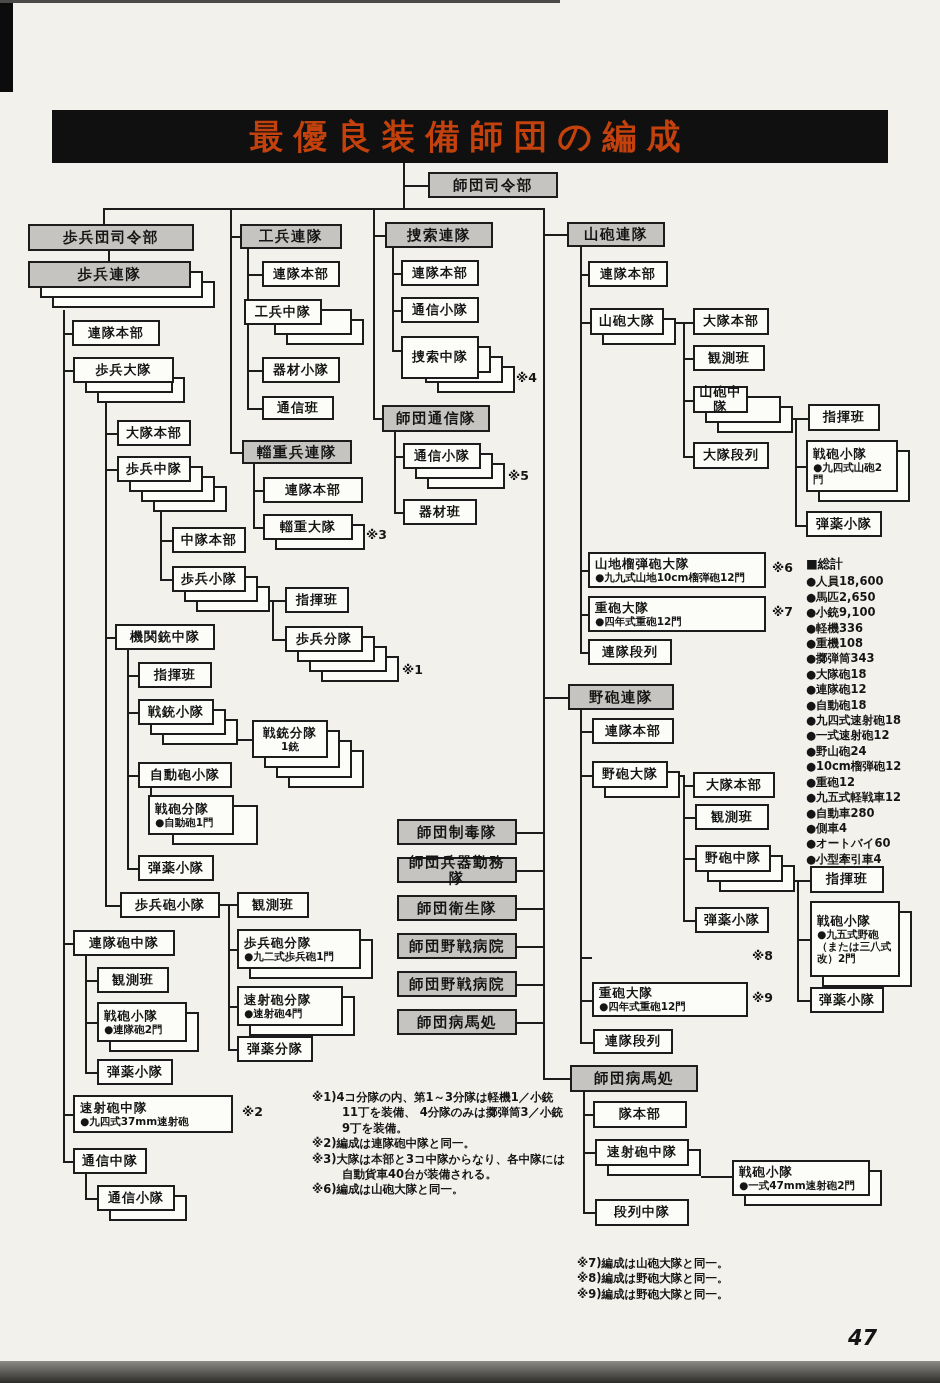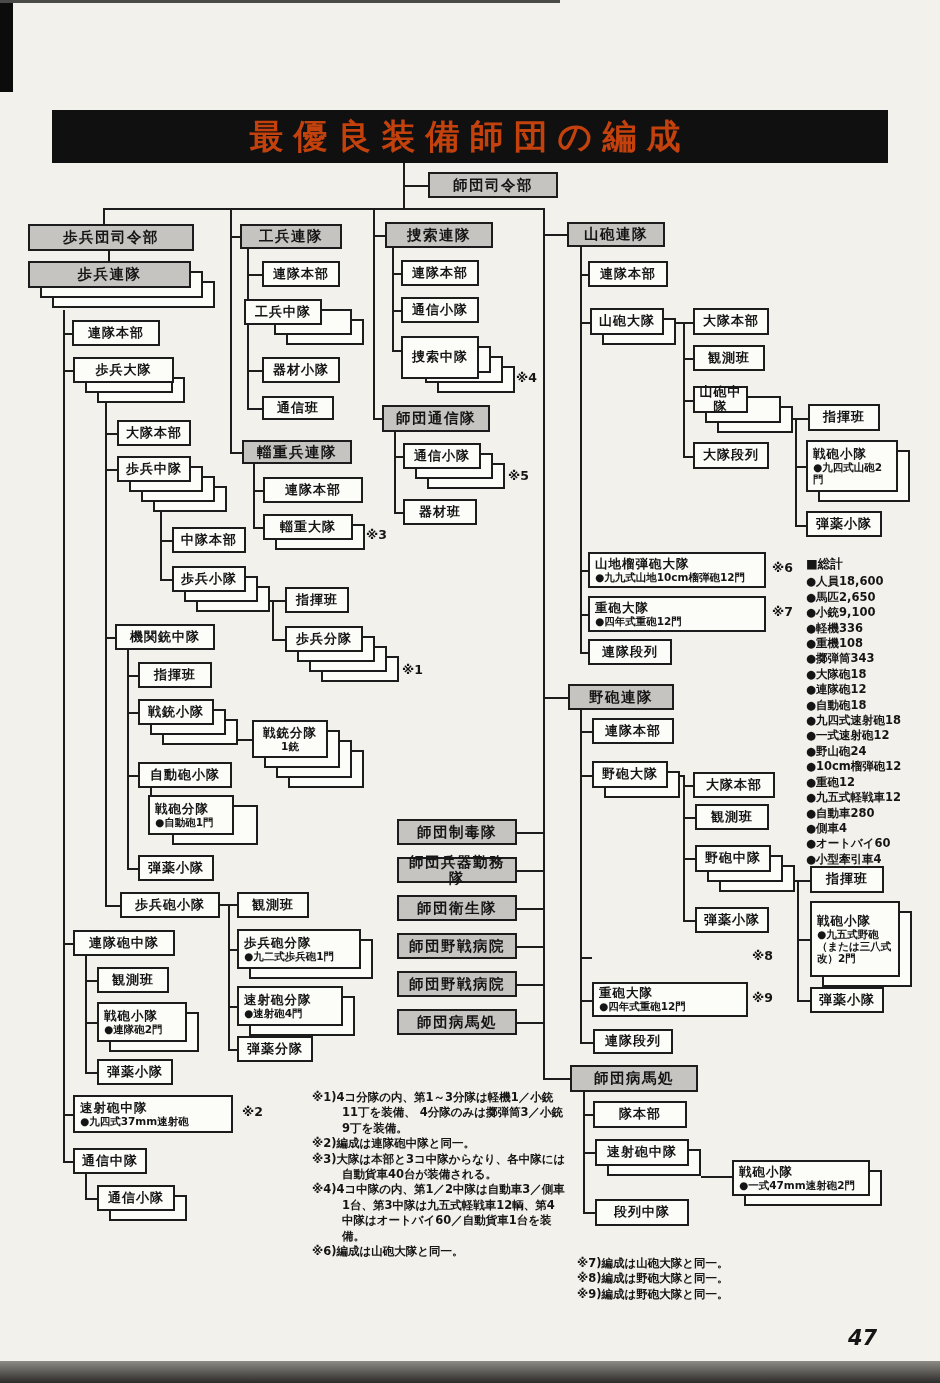--- a/index.html
+++ b/index.html
@@ -322,21 +322,20 @@
     <div>●自動車280</div>
     <div>●側車4</div>
     <div>●オートバイ60</div>
     <div>●小型牽引車4</div>
   </div>
 
   <div class="fnl">
     <p>※1)4コ分隊の内、第1～3分隊は軽機1／小銃11丁を装備、 4分隊のみは擲弾筒3／小銃9丁を装備。</p>
     <p>※2)編成は連隊砲中隊と同一。</p>
     <p>※3)大隊は本部と3コ中隊からなり、各中隊には自動貨車40台が装備される。</p>
-    <p>※4)4コ中隊の内、第1／2中隊は自動車3／側車1台、第3中隊は九五式軽戦車12輌、第4中隊はオートバイ60／自動貨車1台を装備。</p>
     <p>※6)編成は山砲大隊と同一。</p>
   </div>
   <div class="fnr">
     <p>※7)編成は山砲大隊と同一。</p>
     <p>※8)編成は野砲大隊と同一。</p>
     <p>※9)編成は野砲大隊と同一。</p>
   </div>
 
   <div class="pagenum">47</div>
 <div class="ghost" style="left: 40px; top: 271px; width: 163px; height: 27px; z-index: 28;"></div>

